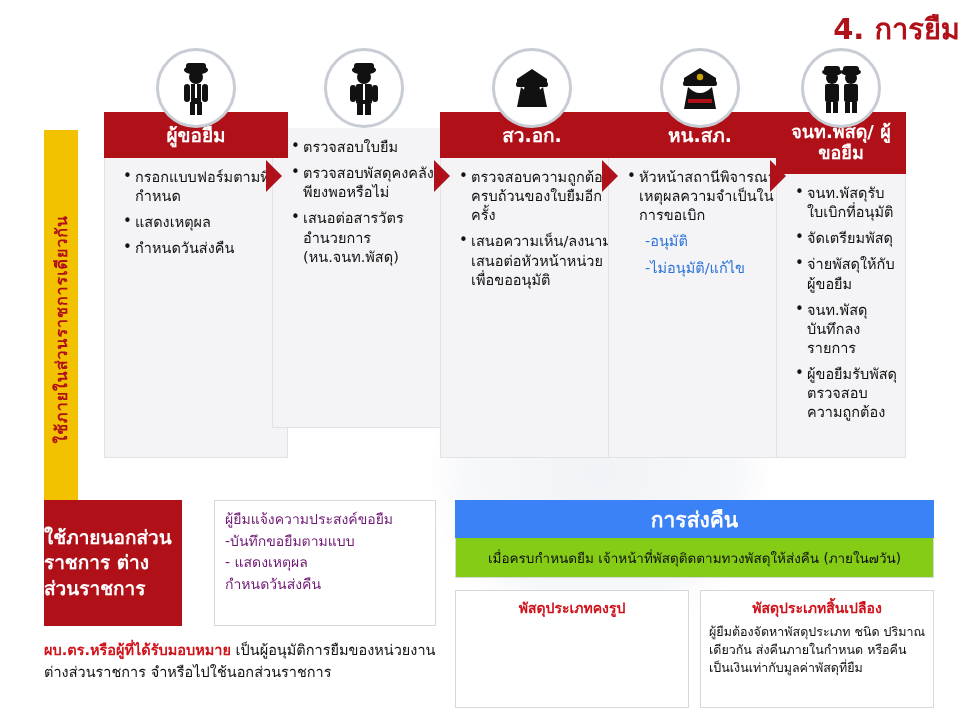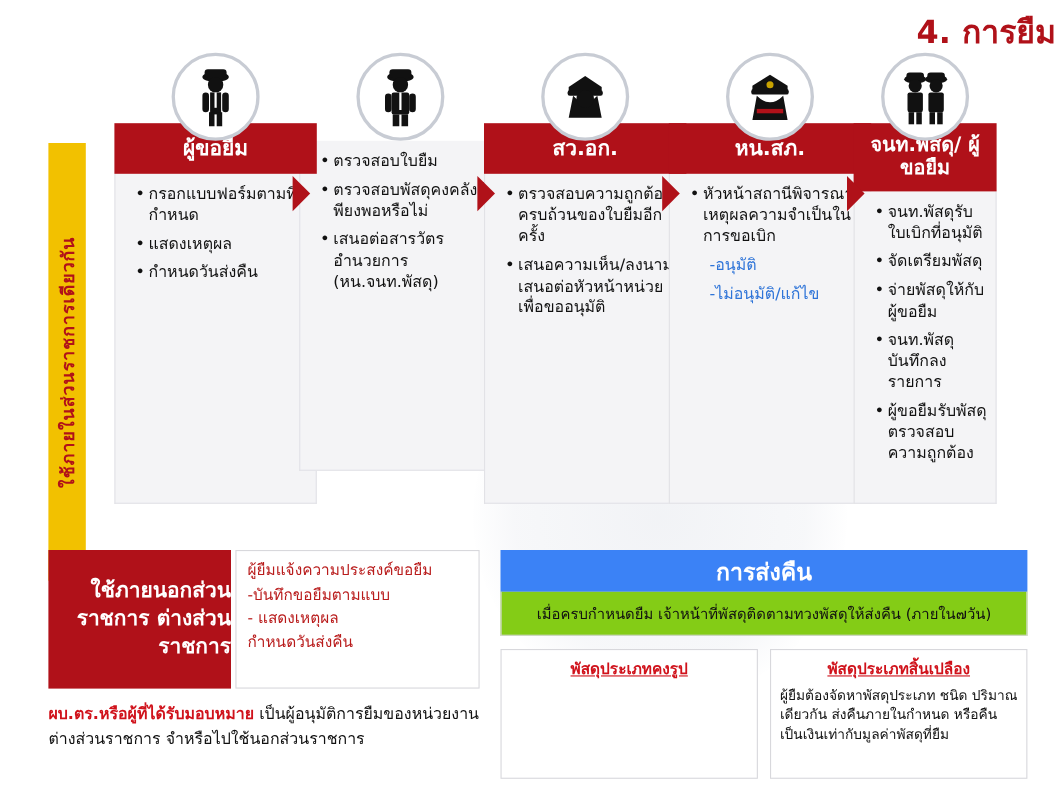--- a/index.html
+++ b/index.html
@@ -73,35 +73,35 @@
   .body li.sub:before{content:"";}
 
   .arrow{
     position:absolute;top:112px;width:0;height:0;
     border-top:16px solid transparent;border-bottom:16px solid transparent;
     border-left:16px solid #B01119;z-index:7;
   }
 
   
   .leftred{
-    position:absolute;left:44px;top:500px;width:166px;height:126px;
+    position:absolute;left:44px;top:500px;width:138px;height:126px;
     background:#B01119;color:#fff;
-    display:flex;align-items:center;justify-content:center;text-align:right;
+    display:flex;align-items:center;justify-content:center;text-align:left;
     font-size:19px;font-weight:bold;line-height:1.35;z-index:4;
   }
   .leftnote{
     position:absolute;left:44px;top:640px;width:392px;z-index:4;
     font-size:14.5px;line-height:1.5;color:#111;
   }
   .leftnote b{color:#D0121B;}
 
   .leftbox{
     position:absolute;left:214px;top:500px;width:222px;height:126px;
     background:#fff;border:1px solid #D8D8DC;box-sizing:border-box;
-    padding:8px 10px;font-size:14px;line-height:1.55;color:#b91c1c;z-index:4;
+    padding:8px 10px;font-size:14px;line-height:1.55;color:#701a75;z-index:4;
   }
 
   
   .retHead{
     position:absolute;left:455px;top:500px;width:479px;height:38px;
     background:#3b82f6;color:#fff;
     display:flex;align-items:center;justify-content:center;
     font-size:21px;font-weight:bold;z-index:4;
   }
   .retSub{
@@ -111,21 +111,21 @@
     font-size:13.5px;color:#111;z-index:4;text-align:center;
   }
   .retCard{
     position:absolute;top:590px;width:234px;height:118px;
     background:#fff;border:1px solid #D8D8DC;box-sizing:border-box;
     padding:6px 8px;z-index:4;
   }
   .retCard.left{left:455px;}
   .retCard.right{left:700px;}
   .retCard h4{
-    margin:0 0 4px 0;text-align:center;color:#D0121B;font-size:14px;font-weight:bold;text-decoration:underline;
+    margin:0 0 4px 0;text-align:center;color:#D0121B;font-size:14px;font-weight:bold;
   }
   .retCard p{margin:0;font-size:12.5px;line-height:1.45;color:#111;text-align:left;}
 </style>
 </head>
 <body>
 
 <div class="watermark"></div>
 
 <div class="title">4. การยืม</div>
 

